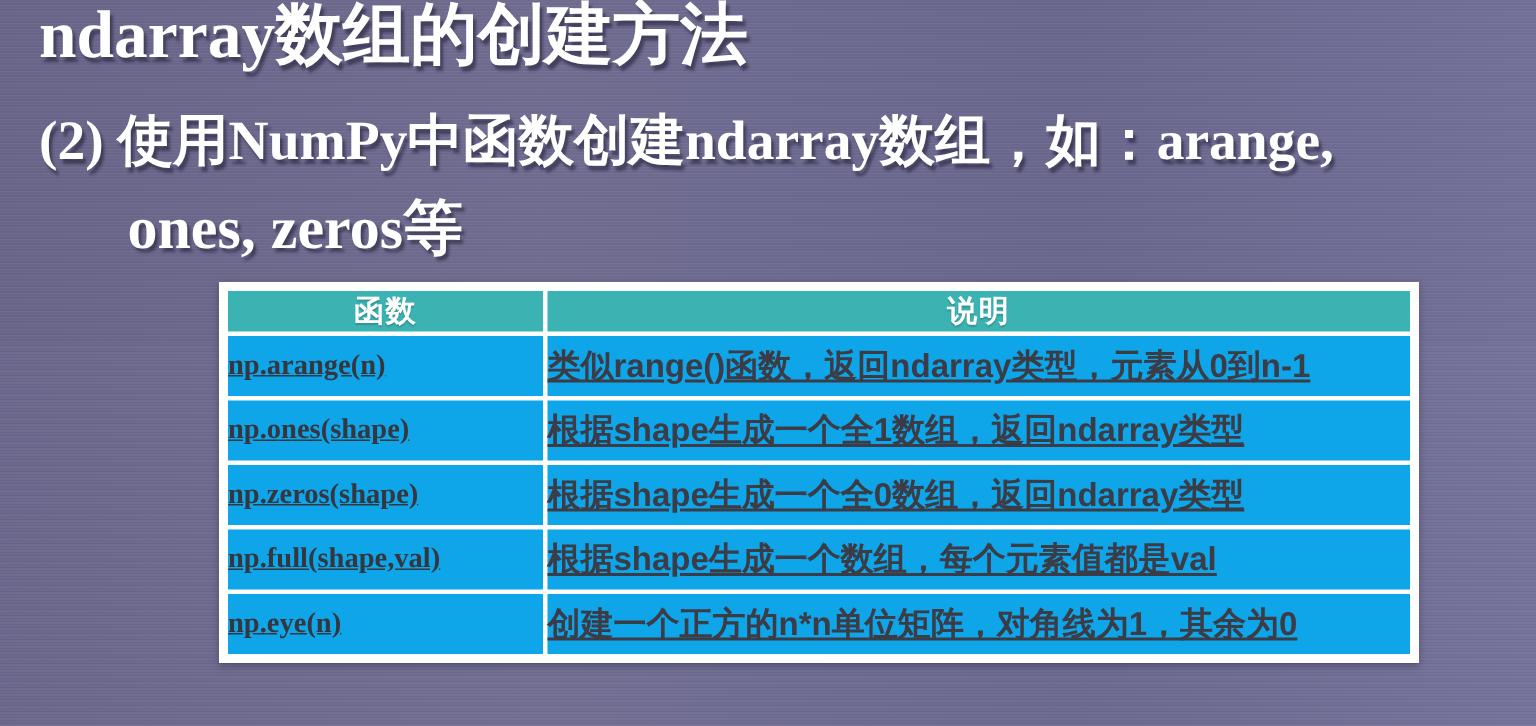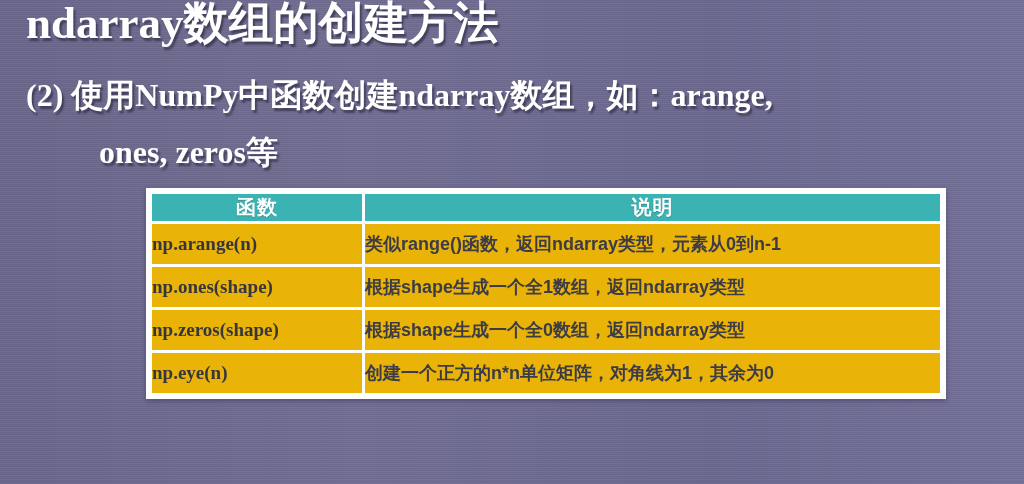--- a/index.html
+++ b/index.html
@@ -57,29 +57,29 @@
     left: 26px;
     top: 2px;
     font-size: 45px;
     line-height: 42px;
   }
 
   #subtitle-line1 {
     position: absolute;
     left: 26px;
     top: 74px;
-    font-size: 32px;
+    font-size: 37px;
     line-height: 42px;
   }
 
   #subtitle-line2 {
     position: absolute;
-    left: 99px;
+    left: 85px;
     top: 131px;
-    font-size: 32px;
+    font-size: 40px;
     line-height: 42px;
   }
 
   
   #func-table {
     position: absolute;
     left: 146px;
     top: 188px;
     width: 800px;
     background: #ffffff;
@@ -111,42 +111,43 @@
     font-size: 20px;
     font-weight: bold;
     text-align: center;
     vertical-align: middle;
     font-family: "Liberation Sans", "DejaVu Sans", sans-serif;
     letter-spacing: 1px;
     text-shadow: 0 1px 1px rgba(0,0,0,0.18);
   }
 
   .body-cell {
-    background: #eab308;
+    background: #0ea5e9;
     height: 40px;
     vertical-align: middle;
     color: #3b3b46;
     font-size: 19px;
+    text-decoration: underline;
   }
 
   .cell-func {
     font-family: "Liberation Serif", "DejaVu Serif", serif;
     font-weight: bold;
     padding-left: 9px;
     white-space: nowrap;
     color: #36363f;
   }
 
   .cell-desc {
     font-family: "Liberation Sans", "DejaVu Sans", sans-serif;
     font-weight: bold;
     padding-left: 10px;
     white-space: nowrap;
     color: #3c3c47;
-    font-size: 18px;
+    font-size: 22px;
   }
 </style>
 </head>
 <body>
 
 <div id="slide">
 
   <div class="heading-block">
     <div id="title-main" class="title-line">ndarray数组的创建方法</div>
     <div id="subtitle-line1" class="title-line">(2) 使用NumPy中函数创建ndarray数组，如：arange,</div>
@@ -172,20 +173,24 @@
         </tr>
         <tr>
           <td class="body-cell cell-func">np.ones(shape)</td>
           <td class="body-cell cell-desc">根据shape生成一个全1数组，返回ndarray类型</td>
         </tr>
         <tr>
           <td class="body-cell cell-func">np.zeros(shape)</td>
           <td class="body-cell cell-desc">根据shape生成一个全0数组，返回ndarray类型</td>
         </tr>
         <tr>
+          <td class="body-cell cell-func">np.full(shape,val)</td>
+          <td class="body-cell cell-desc">根据shape生成一个数组，每个元素值都是val</td>
+        </tr>
+        <tr>
           <td class="body-cell cell-func">np.eye(n)</td>
           <td class="body-cell cell-desc">创建一个正方的n*n单位矩阵，对角线为1，其余为0</td>
         </tr>
       </tbody>
     </table>
   </div>
 
 </div>
 
 </body></html>

